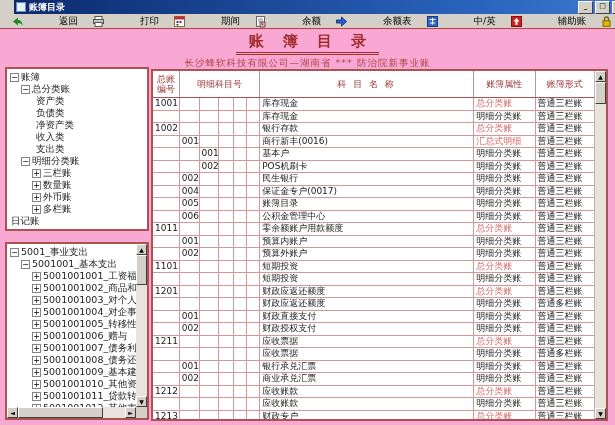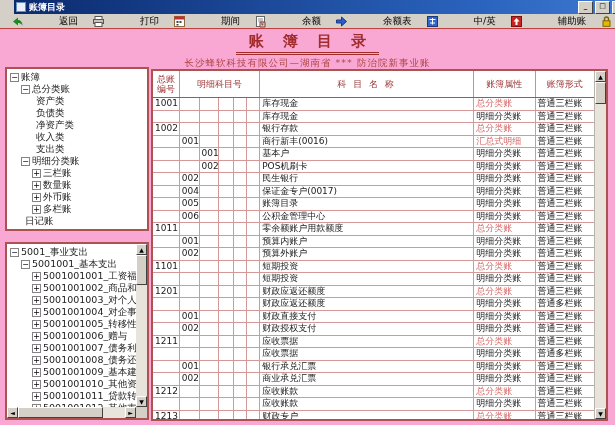--- a/index.html
+++ b/index.html
@@ -252,21 +252,21 @@
           <span>数量账</span>
         </div>
         <div class="tree-item" style="padding-left: 25px;">
           <span class="tree-box">+</span>
           <span>外币账</span>
         </div>
         <div class="tree-item" style="padding-left: 25px;">
           <span class="tree-box">+</span>
           <span>多栏账</span>
         </div>
-        <div class="tree-item" style="padding-left: 14px;">
+        <div class="tree-item" style="">
           <span class="tree-spacer" style="flex: 0 0 4px;"></span>
           <span>日记账</span>
         </div>
       </div>
   </div>
 
   <div class="tree-panel" id="tree2">
     <div class="tree-items">
         <div class="tree-item" style="padding-left: 3px;">
           <span class="tree-box">−</span>

